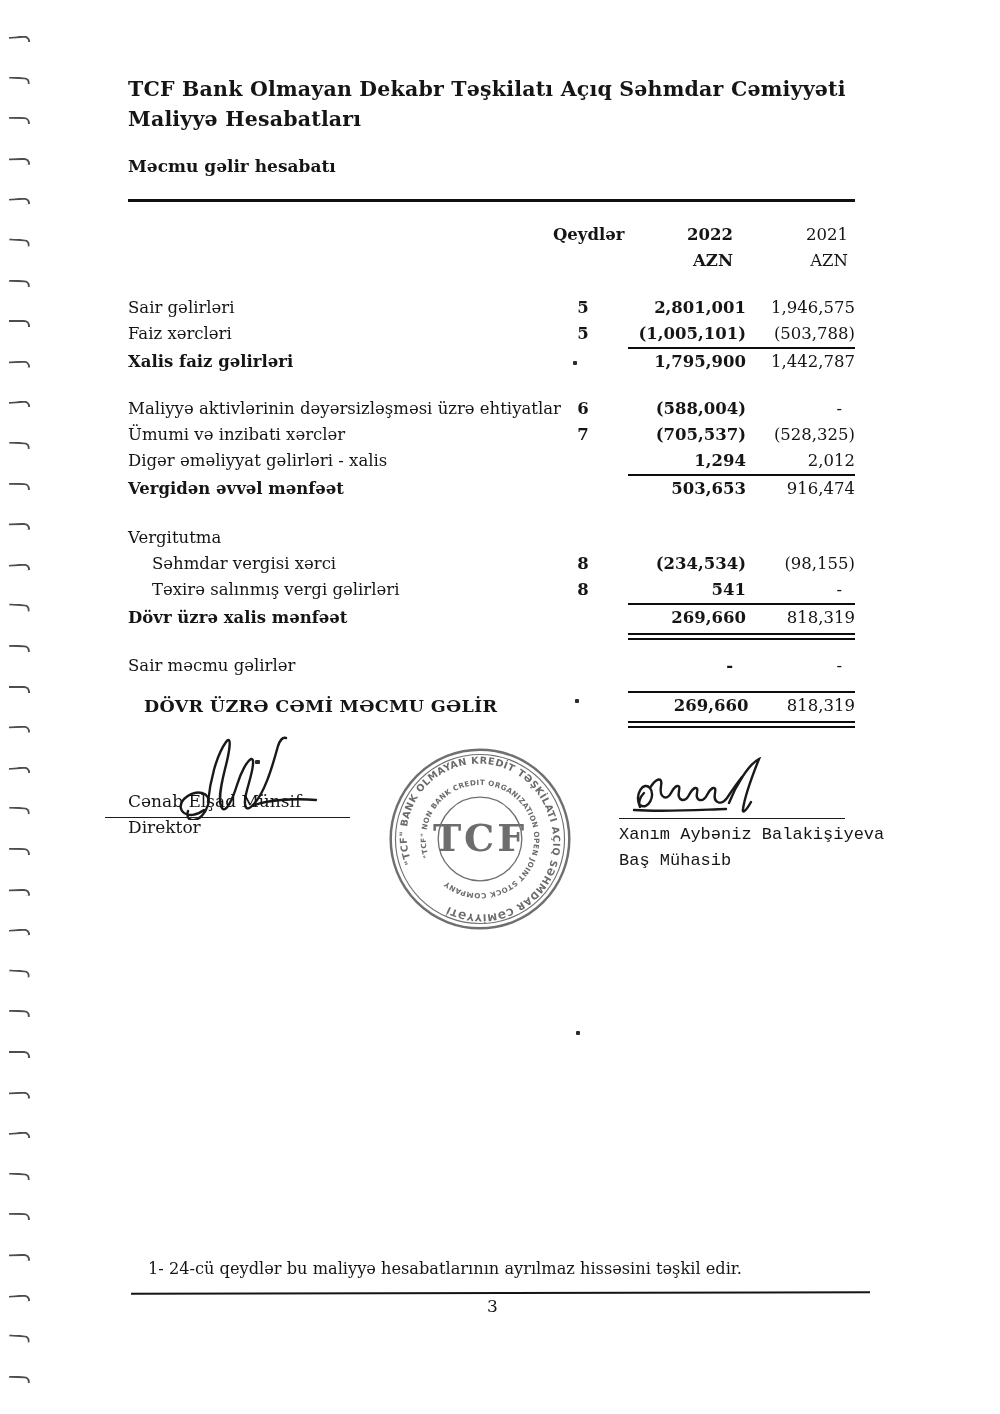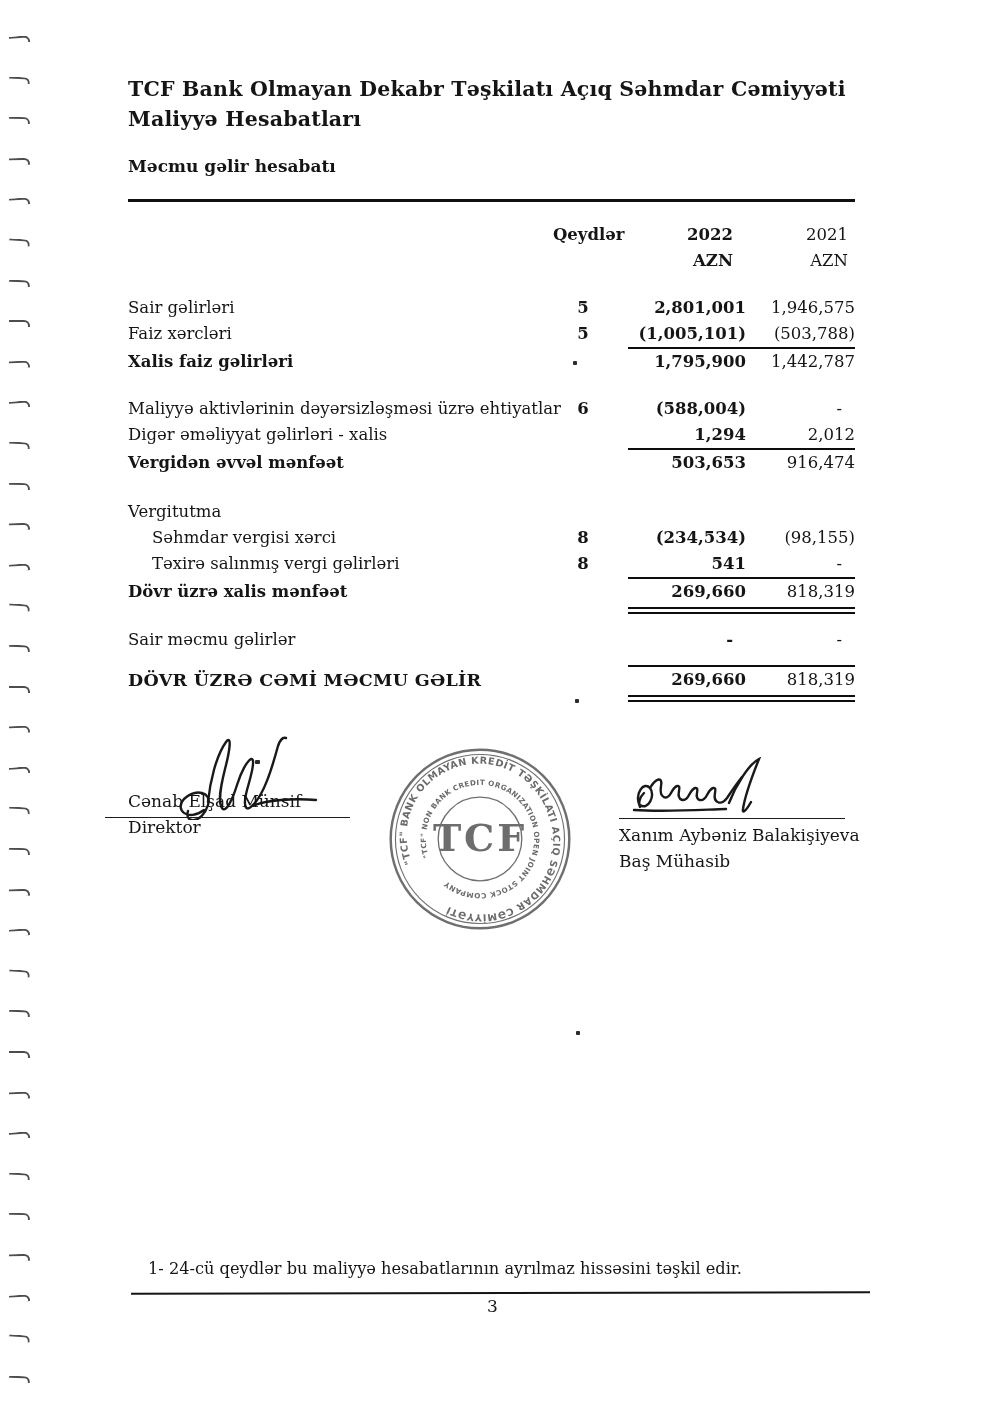--- a/index.html
+++ b/index.html
@@ -33,33 +33,33 @@
   .trow { display:flex; height:26px; line-height:26px; white-space:nowrap; }
   .c-label { width:425px; }
   .c-note  { width:60px; text-align:center; font-weight:700; }
   .c-v22   { width:133px; text-align:right; font-weight:700; }
   .c-v21   { width:109px; text-align:right; }
   .thead .c-note, .thead .c-v22 { font-weight:700; }
   .thead .c-v22 { padding-right:13px; }
   .thead .c-v21 { padding-right:7px; }
   .bold .c-label { font-weight:700; }
   .indent .c-label { padding-left:24px; }
-  .grand .c-label { font-weight:700; font-size:17.5px; letter-spacing:.3px; }
+  .grand .c-label { font-weight:700; font-size:17.5px; letter-spacing:.3px;margin-left:16px; }
   .dash { padding-right:13px; }
   .nrule { margin-left:500px; width:227px; height:2px; border-top:2px solid #0d0d0d; }
   .dblrule { margin-left:500px; width:227px; height:7px; border-top:2.5px solid #0d0d0d; border-bottom:2.5px solid #0d0d0d; margin-top:2px; }
   .sp { width:100%; }
 
   
   .sig-line { position:absolute; border-top:1.6px solid #1c1c1c; }
   .sig-line.left { left:105px; top:817px; width:245px; }
   .sig-line.right { left:619px; top:818px; width:226px; }
   .sig-name { position:absolute; font-size:17px; line-height:26px; }
   .sig-name.left { left:128px; top:788px; }
-  .sig-name.right { left:619px; top:822px; }
+  .sig-name.right { left:619px; top:822px;font-family:Liberation Mono, monospace; }
   .sig-svg { position:absolute; }
   .sig-svg.left { left:148px; top:736px; }
   .sig-svg.right { left:630px; top:757px; }
   .sig-svg path { fill:none; stroke:#191919; stroke-width:2.4; stroke-linecap:round; }
 
   
   .stamp { position:absolute; left:385px; top:744px; width:190px; height:190px; opacity:.88; }
   .stamp circle { fill:none; stroke:#5c5c5c; }
   .stamp .ring-text { fill:#565656; font-family:"DejaVu Sans","Liberation Sans",sans-serif; font-weight:700; }
   .stamp .outer-text { font-size:10.2px; letter-spacing:.6px; }
@@ -162,20 +162,26 @@
     </div>
     <div class="sp" style="height:21px"></div>
 
     <div class="trow">
       <span class="c-label">Maliyyə aktivlərinin dəyərsizləşməsi üzrə ehtiyatlar</span>
       <span class="c-note">6</span>
       <span class="c-v22">(588,004)</span>
       <span class="c-v21 dash">-</span>
     </div>
     <div class="trow">
+      <span class="c-label">Ümumi və inzibati xərclər</span>
+      <span class="c-note">7</span>
+      <span class="c-v22">(705,537)</span>
+      <span class="c-v21">(528,325)</span>
+    </div>
+    <div class="trow">
       <span class="c-label">Digər əməliyyat gəlirləri - xalis</span>
       <span class="c-note"></span>
       <span class="c-v22">1,294</span>
       <span class="c-v21">2,012</span>
     </div>
     <div class="nrule"></div>
     <div class="trow bold">
       <span class="c-label">Vergidən əvvəl mənfəət</span>
       <span class="c-note"></span>
       <span class="c-v22">503,653</span>

